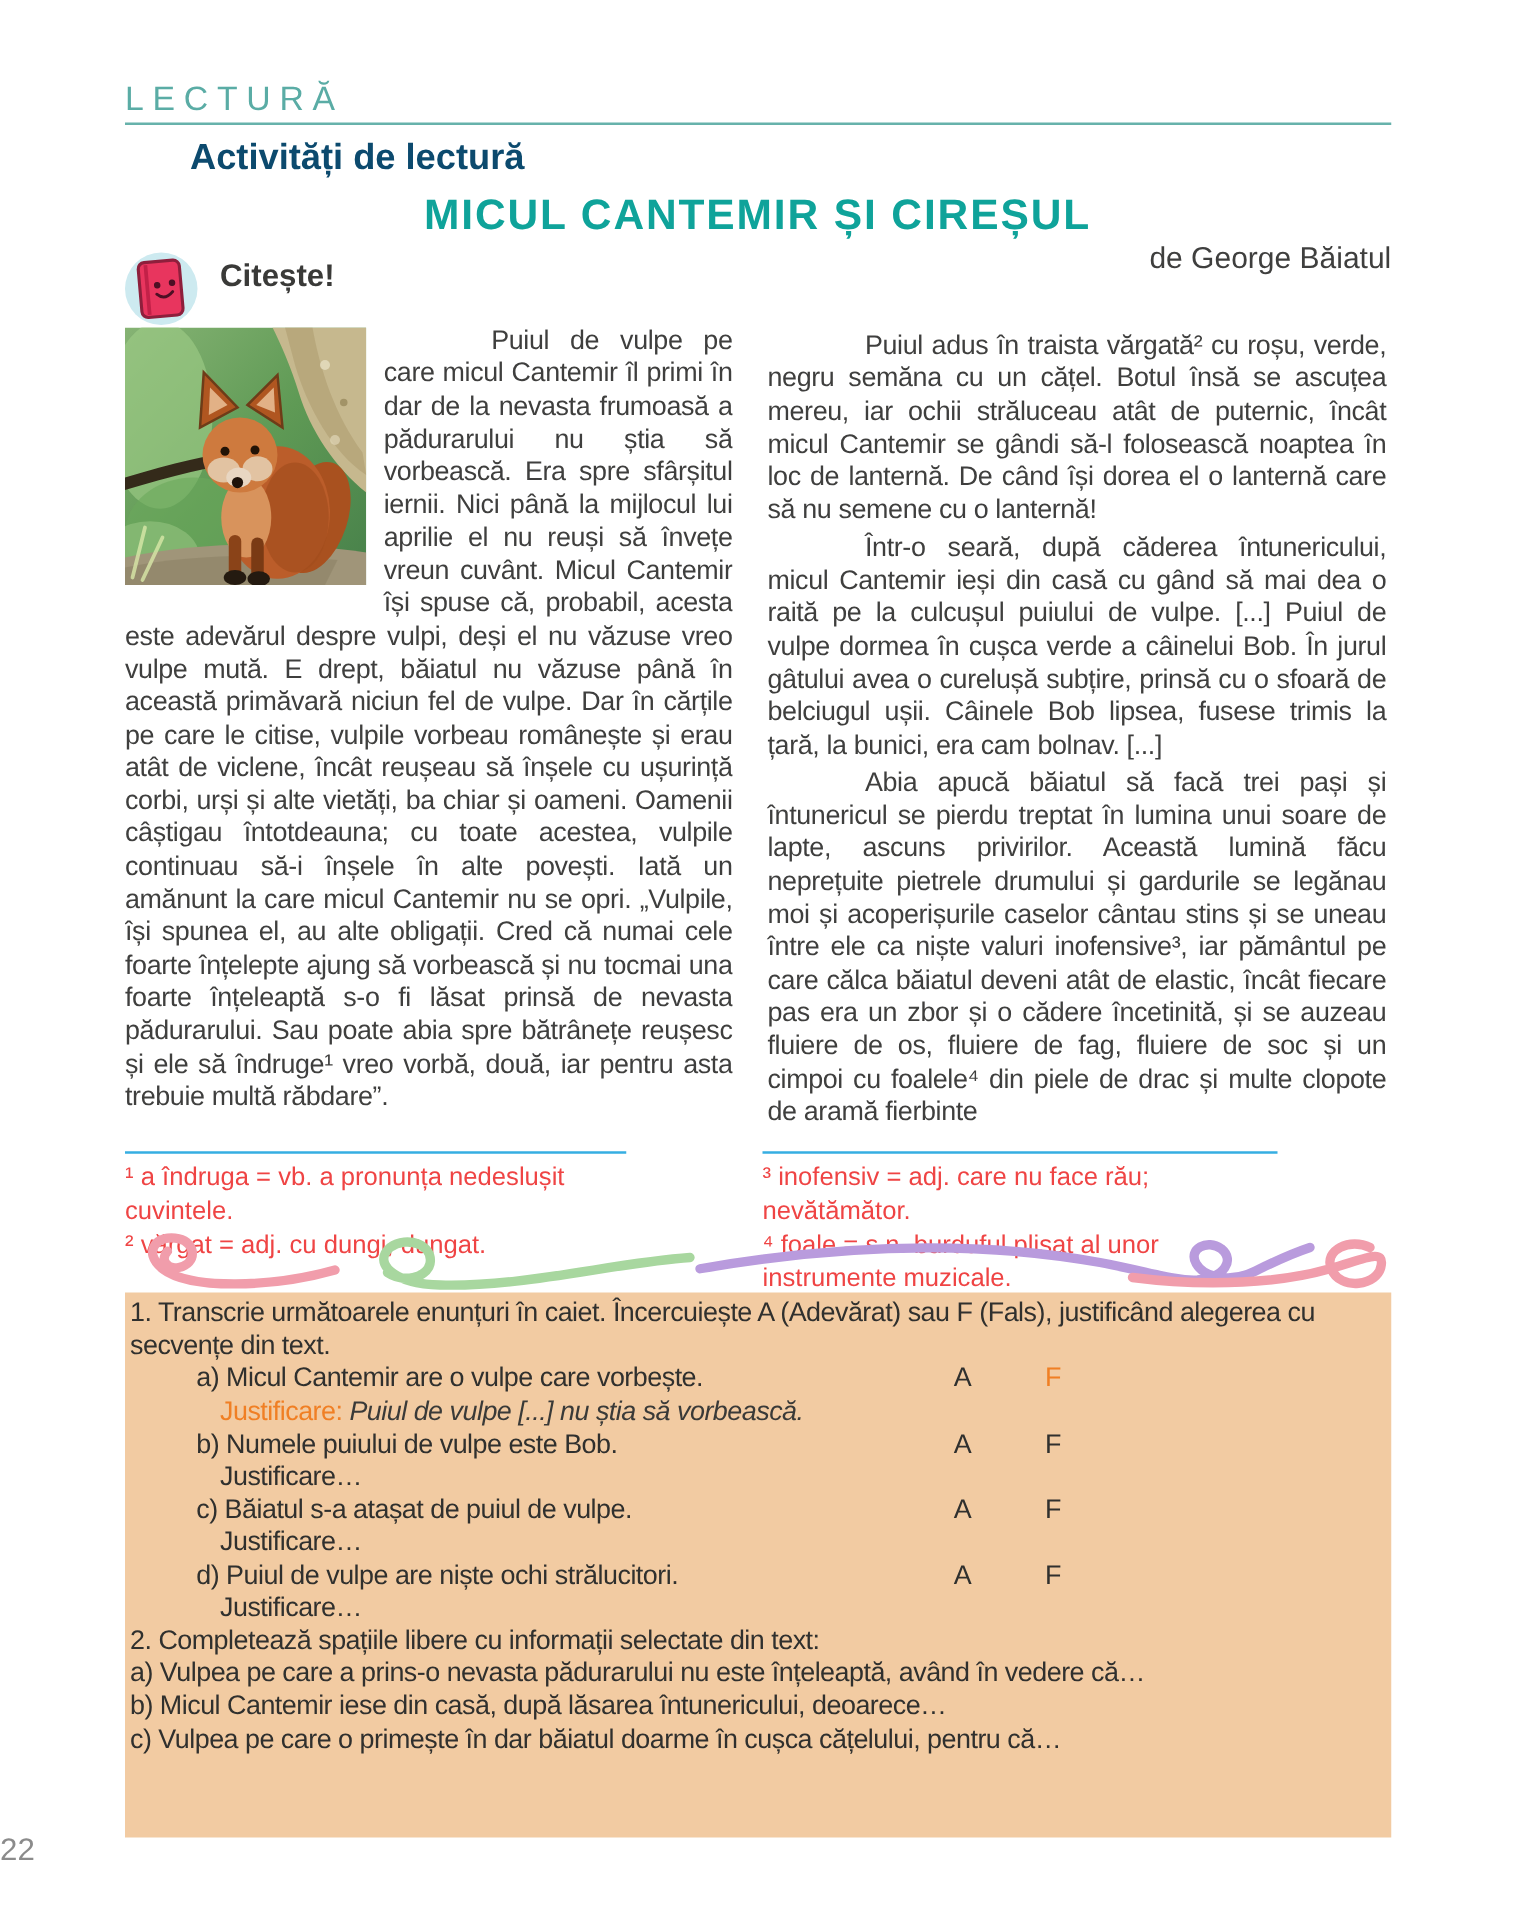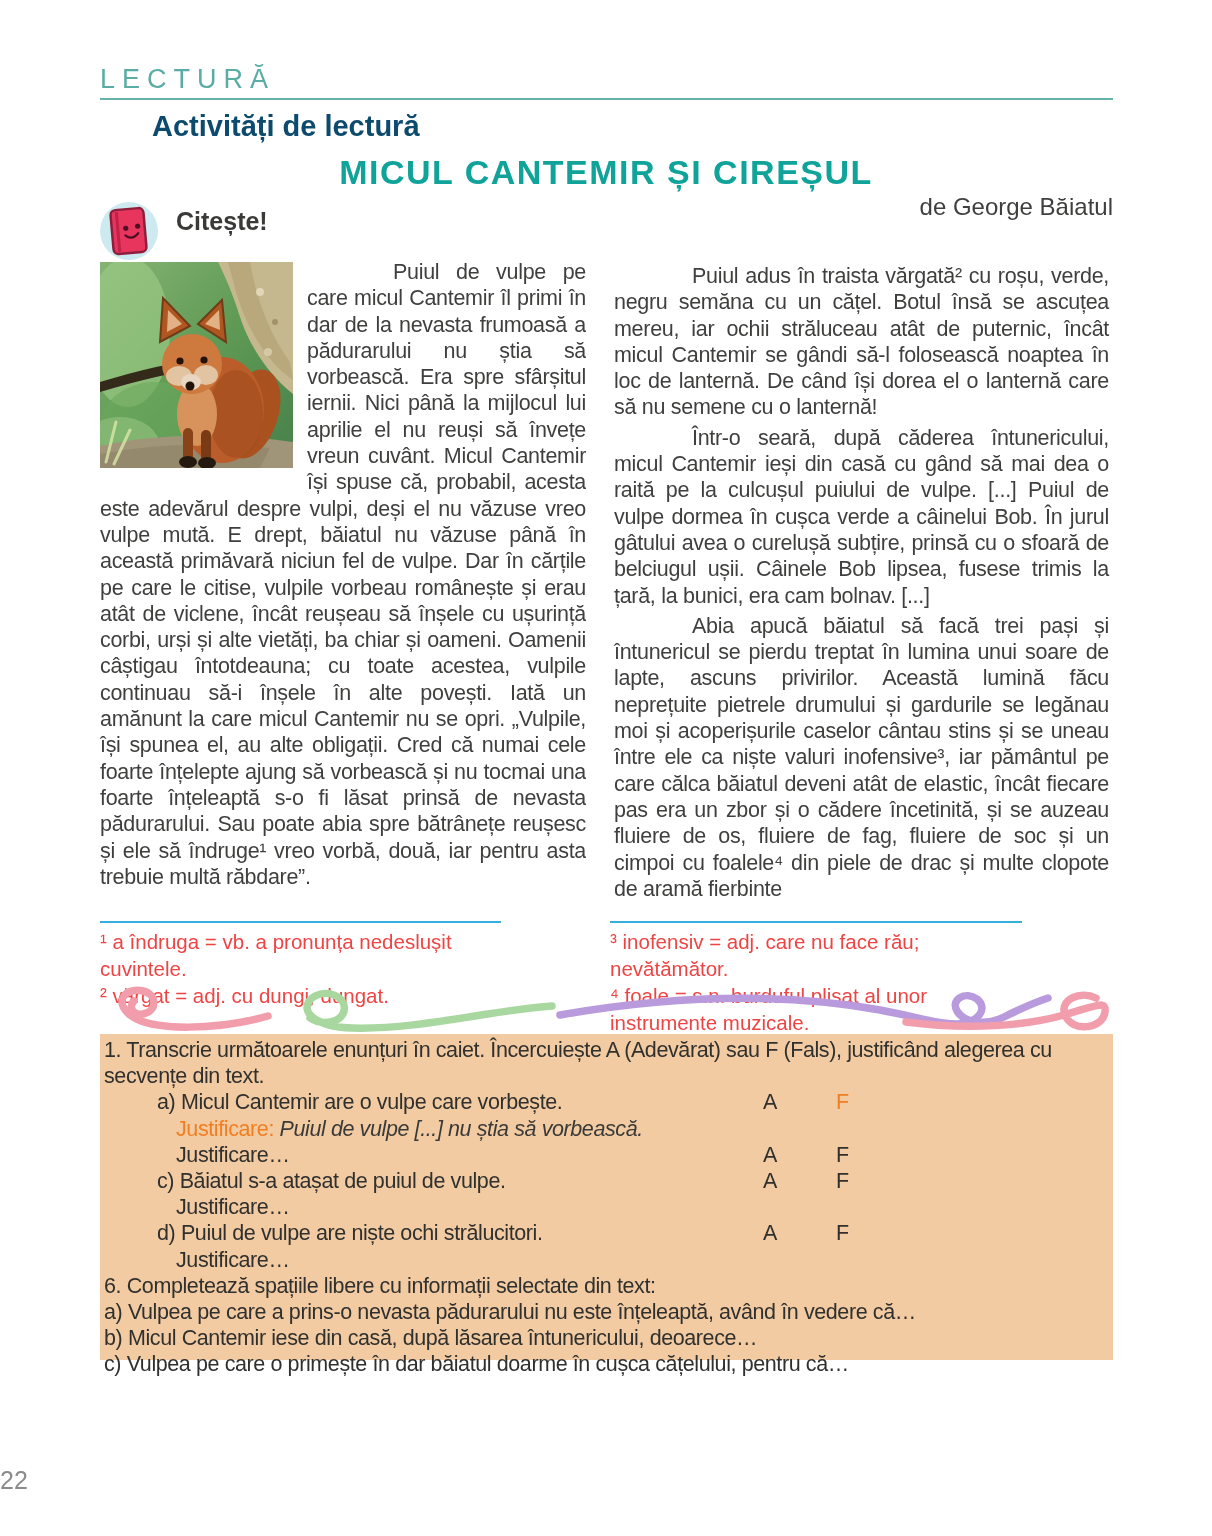--- a/index.html
+++ b/index.html
@@ -26,21 +26,21 @@
   .col-right p{margin:4px;text-indent:78px}
 
   .footnotes{position:absolute;font-family:Liberation Sans, sans-serif;
              font-size:20.5px;line-height:27px;color:#ef4444}
   .fn-left{left:100px;top:921px;width:401px}
   .fn-right{left:610px;top:921px;width:412px}
   .fn-rule{height:2px;background:#36aee2;margin-bottom:5px}
 
   .divider{position:absolute;left:100px;top:984px}
 
-  .ex-box{position:absolute;left:100px;top:1034px;width:1013px;height:326px;background:#f2cba2;
+  .ex-box{position:absolute;left:100px;top:1034px;width:1013px;height:436px;background:#f2cba2;
           color:#30302e;font-size:21.5px;line-height:26.2px;letter-spacing:-0.4px;
           padding:3px 5px 0 4px;box-sizing:border-box}
   .ex-intro{width:1000px}
   .ex-item{position:relative;margin-left:53px}
   .af-a{position:absolute;left:606px;top:0}
   .af-f{position:absolute;left:679px;top:0}
   .orange{color:#f07f24}
   .just{margin-left:72px}
   .just-label{color:#f07f24;}
   .just-text{font-style:italic;color:#3a3a38}
@@ -154,40 +154,41 @@
       <span>a) Micul Cantemir are o vulpe care vorbește.</span>
       <span class="af-a">A</span>
       <span class="af-f orange">F</span>
     </div>
     <div class="just">
       <span class="just-label">Justificare:</span>
       <span class="just-text">Puiul de vulpe [...] nu știa să vorbească.</span>
     </div>
 
     <div class="ex-item">
+      <span>b) Numele puiului de vulpe este Bob.</span>
       <span class="af-a">A</span>
       <span class="af-f">F</span>
     </div>
     <div class="just">Justificare…</div>
 
     <div class="ex-item">
       <span>c) Băiatul s-a atașat de puiul de vulpe.</span>
       <span class="af-a">A</span>
       <span class="af-f">F</span>
     </div>
     <div class="just">Justificare…</div>
 
     <div class="ex-item">
       <span>d) Puiul de vulpe are niște ochi strălucitori.</span>
       <span class="af-a">A</span>
       <span class="af-f">F</span>
     </div>
     <div class="just">Justificare…</div>
 
-    <div class="ex2-line">6. Completează spațiile libere cu informații selectate din text:</div>
+    <div class="ex2-line">2. Completează spațiile libere cu informații selectate din text:</div>
     <div class="ex2-line">a) Vulpea pe care a prins-o nevasta pădurarului nu este înțeleaptă, având în vedere că…</div>
     <div class="ex2-line">b) Micul Cantemir iese din casă, după lăsarea întunericului,  deoarece…</div>
     <div class="ex2-line">c) Vulpea pe care o primește în dar băiatul doarme în cușca cățelului, pentru că…</div>
   </div>
 
   <div class="page-num">22</div>
 
 </div>
 
 </body></html>

